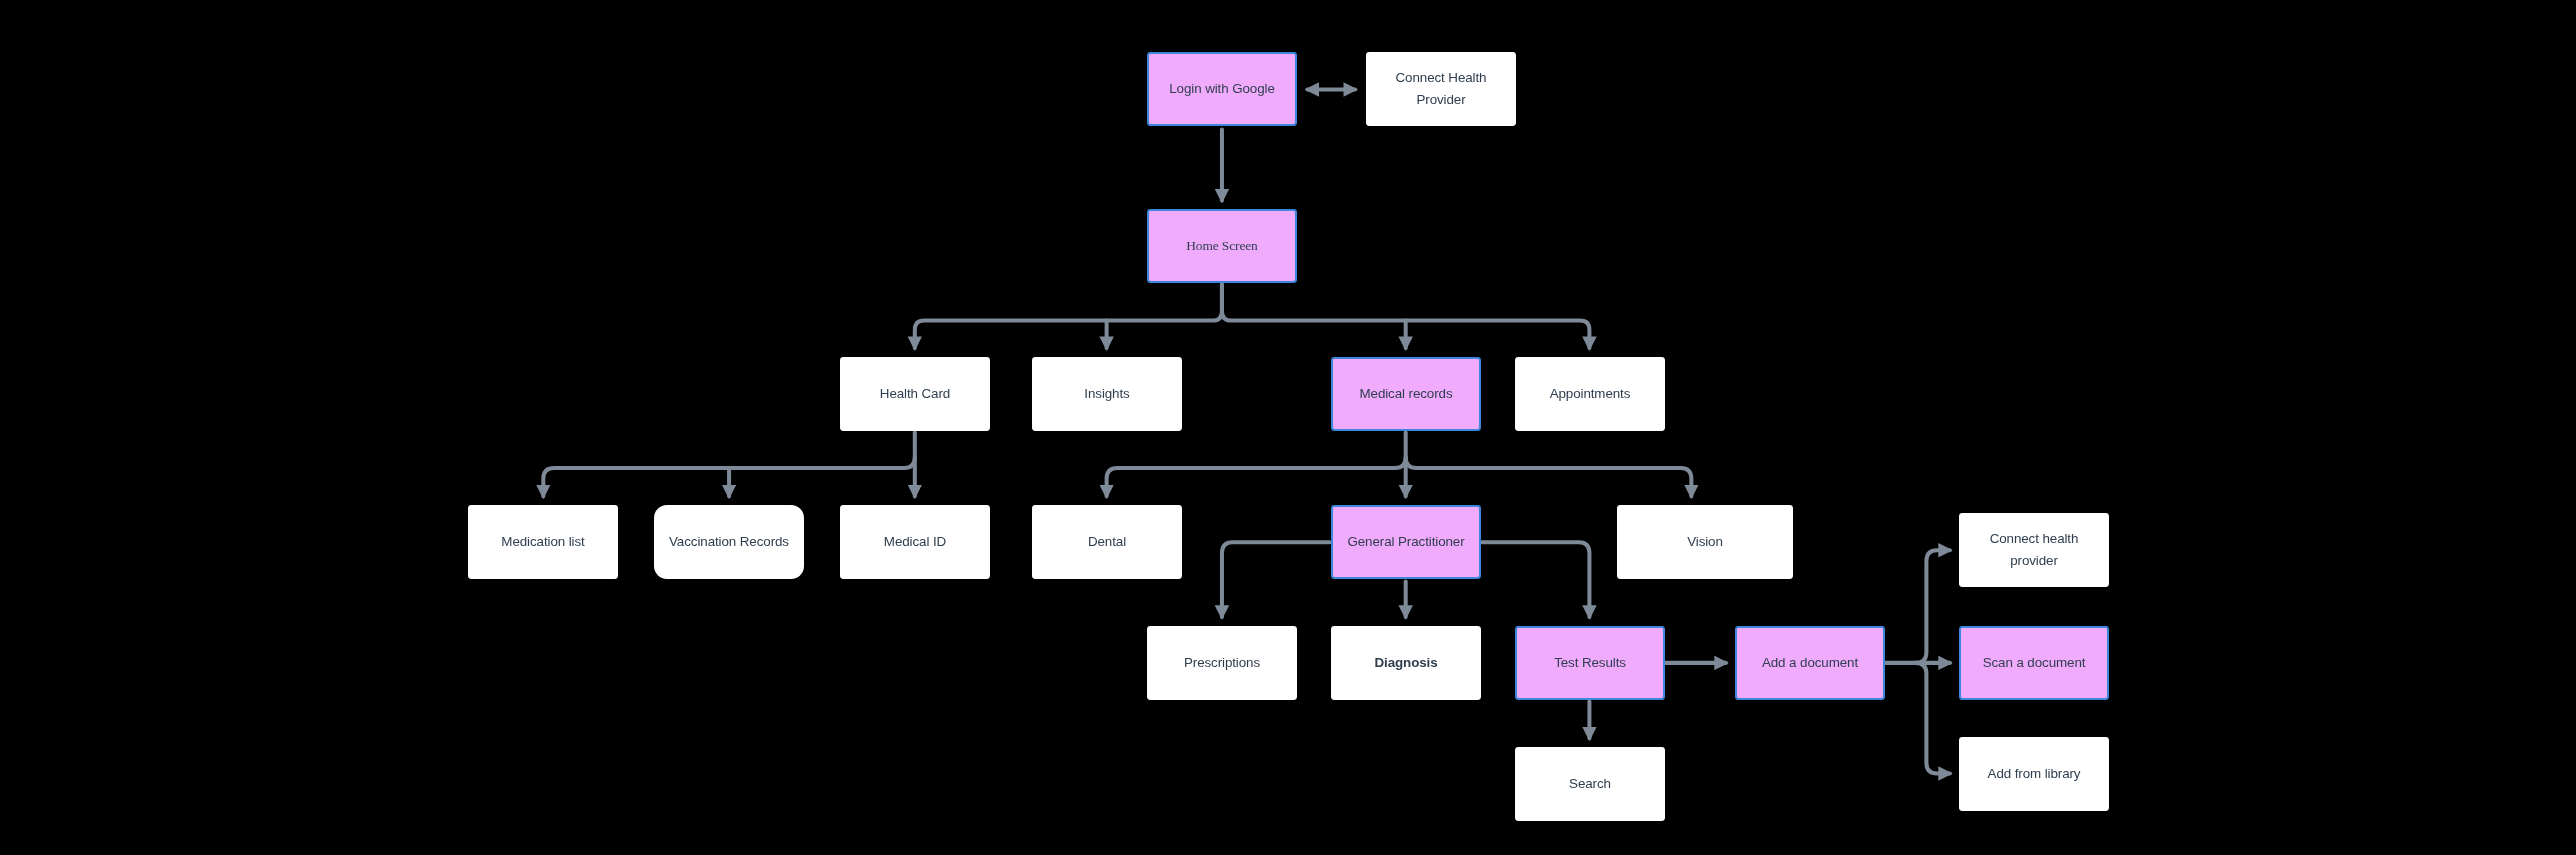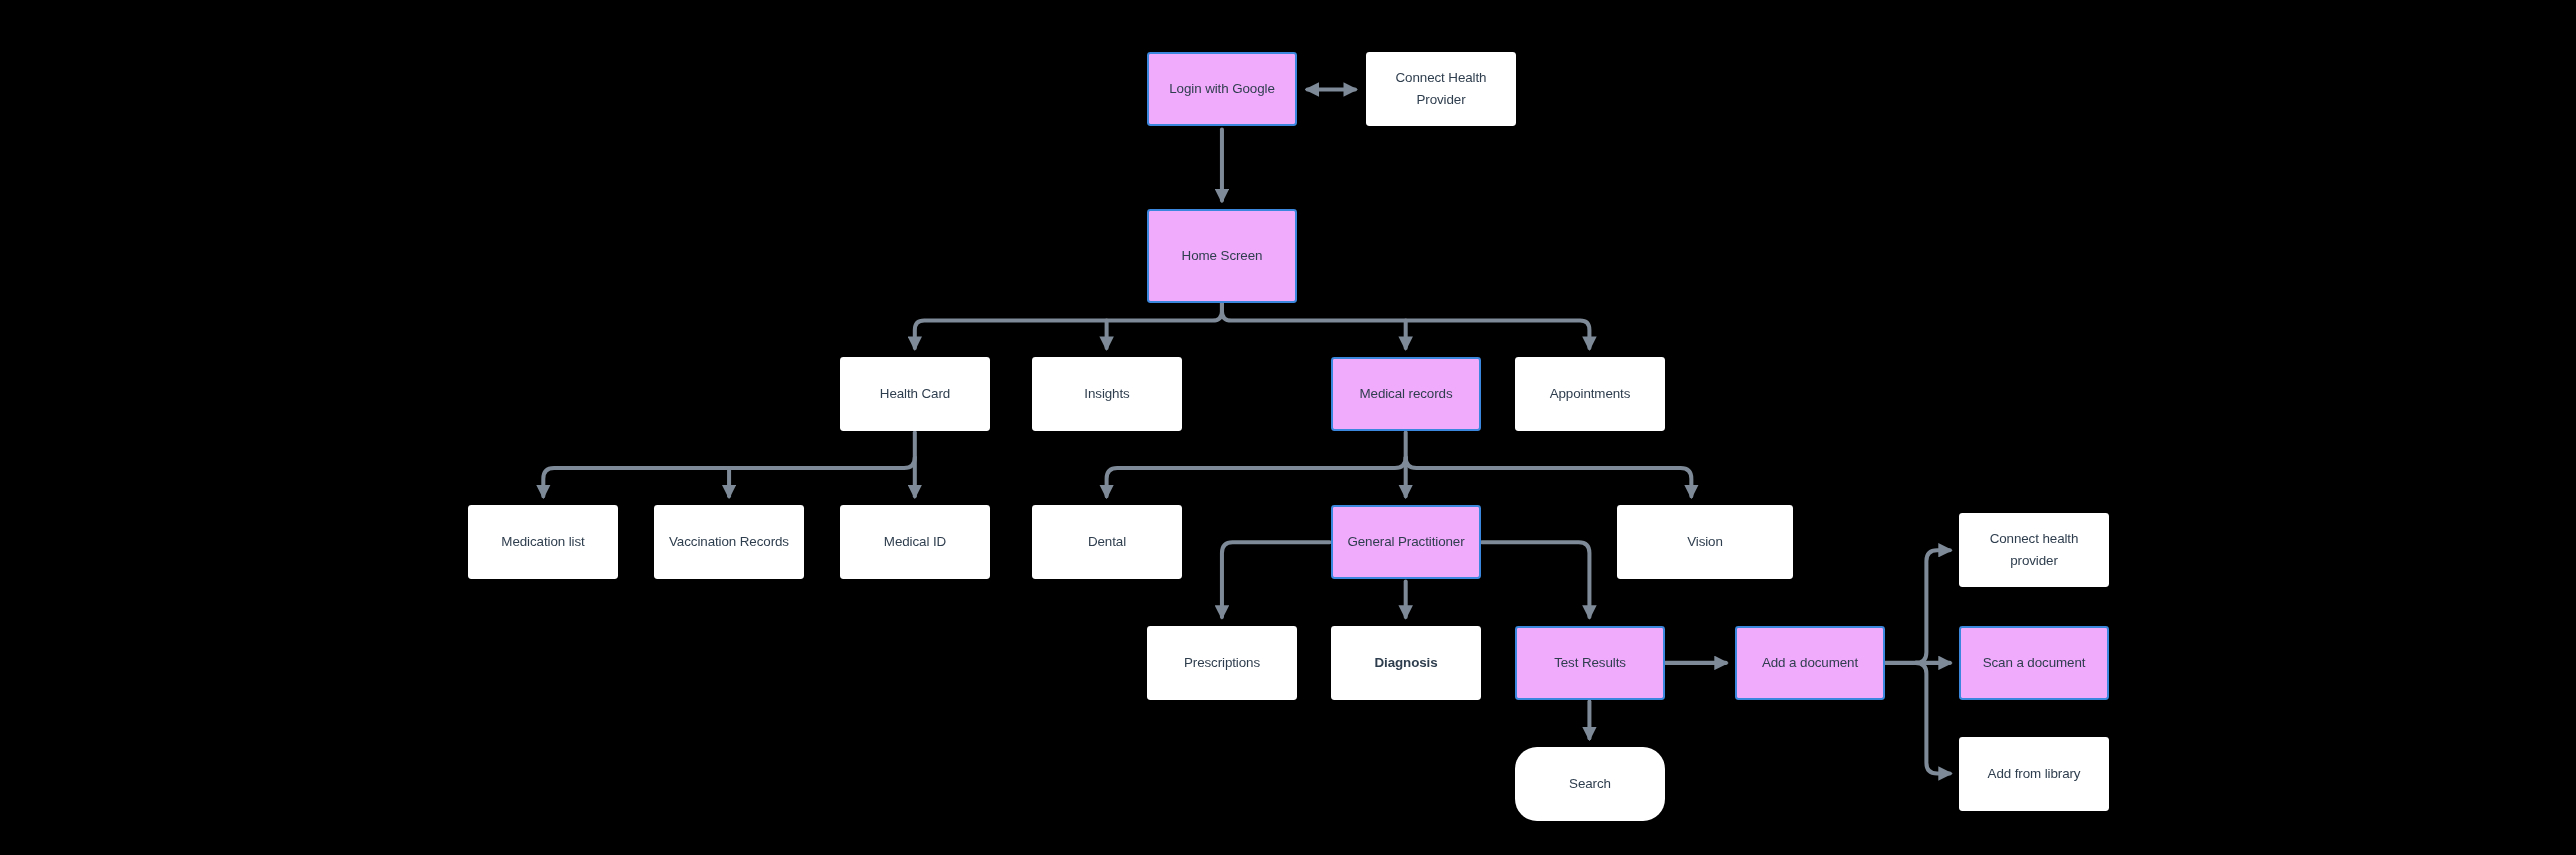--- a/index.html
+++ b/index.html
@@ -94,39 +94,39 @@
     <path class="edge" d="M 2856 988.5 Q 2872 988.5 2872 1004.5 V 1137.5 Q 2872 1153.5 2888 1153.5 H 2907" marker-end="url(#arrow)"></path>
   </svg>
 
   <div id="nodes">
       <div class="node primary" style="left: 1147px; top: 52px; width: 150px; height: 74px;">
         <span>Login with Google</span>
       </div>
       <div class="node" style="left: 1366px; top: 52px; width: 150px; height: 74px;">
         <span>Connect Health Provider</span>
       </div>
-      <div class="node primary" style="left: 1147px; top: 209px; width: 150px; height: 94px;">
+      <div class="node primary" style="left: 1147px; top: 209px; width: 150px; height: 74px; font-family: Liberation Serif, serif;">
         <span>Home Screen</span>
       </div>
       <div class="node" style="left: 840px; top: 357px; width: 150px; height: 74px;">
         <span>Health Card</span>
       </div>
       <div class="node" style="left: 1032px; top: 357px; width: 150px; height: 74px;">
         <span>Insights</span>
       </div>
       <div class="node primary" style="left: 1331px; top: 357px; width: 150px; height: 74px;">
         <span>Medical records</span>
       </div>
       <div class="node" style="left: 1515px; top: 357px; width: 150px; height: 74px;">
         <span>Appointments</span>
       </div>
       <div class="node" style="left: 468px; top: 505px; width: 150px; height: 74px;">
         <span>Medication list</span>
       </div>
-      <div class="node" style="left: 654px; top: 505px; width: 150px; height: 74px;">
+      <div class="node" style="left: 654px; top: 505px; width: 150px; height: 74px; border-radius: 13px;">
         <span>Vaccination Records</span>
       </div>
       <div class="node" style="left: 840px; top: 505px; width: 150px; height: 74px;">
         <span>Medical ID</span>
       </div>
       <div class="node" style="left: 1032px; top: 505px; width: 150px; height: 74px;">
         <span>Dental</span>
       </div>
       <div class="node primary" style="left: 1331px; top: 505px; width: 150px; height: 74px; text-align: center;">
         <span>General Practitioner</span>
@@ -148,19 +148,19 @@
       </div>
       <div class="node" style="left: 1959px; top: 513px; width: 150px; height: 74px;">
         <span>Connect health provider</span>
       </div>
       <div class="node primary" style="left: 1959px; top: 626px; width: 150px; height: 74px;">
         <span>Scan a document</span>
       </div>
       <div class="node" style="left: 1959px; top: 737px; width: 150px; height: 74px;">
         <span>Add from library</span>
       </div>
-      <div class="node" style="left: 1515px; top: 747px; width: 150px; height: 74px; border-radius: 22px;">
+      <div class="node" style="left: 1515px; top: 747px; width: 150px; height: 74px;">
         <span>Search</span>
       </div>
     </div>
 
 </div>
 
 
 </body></html>

